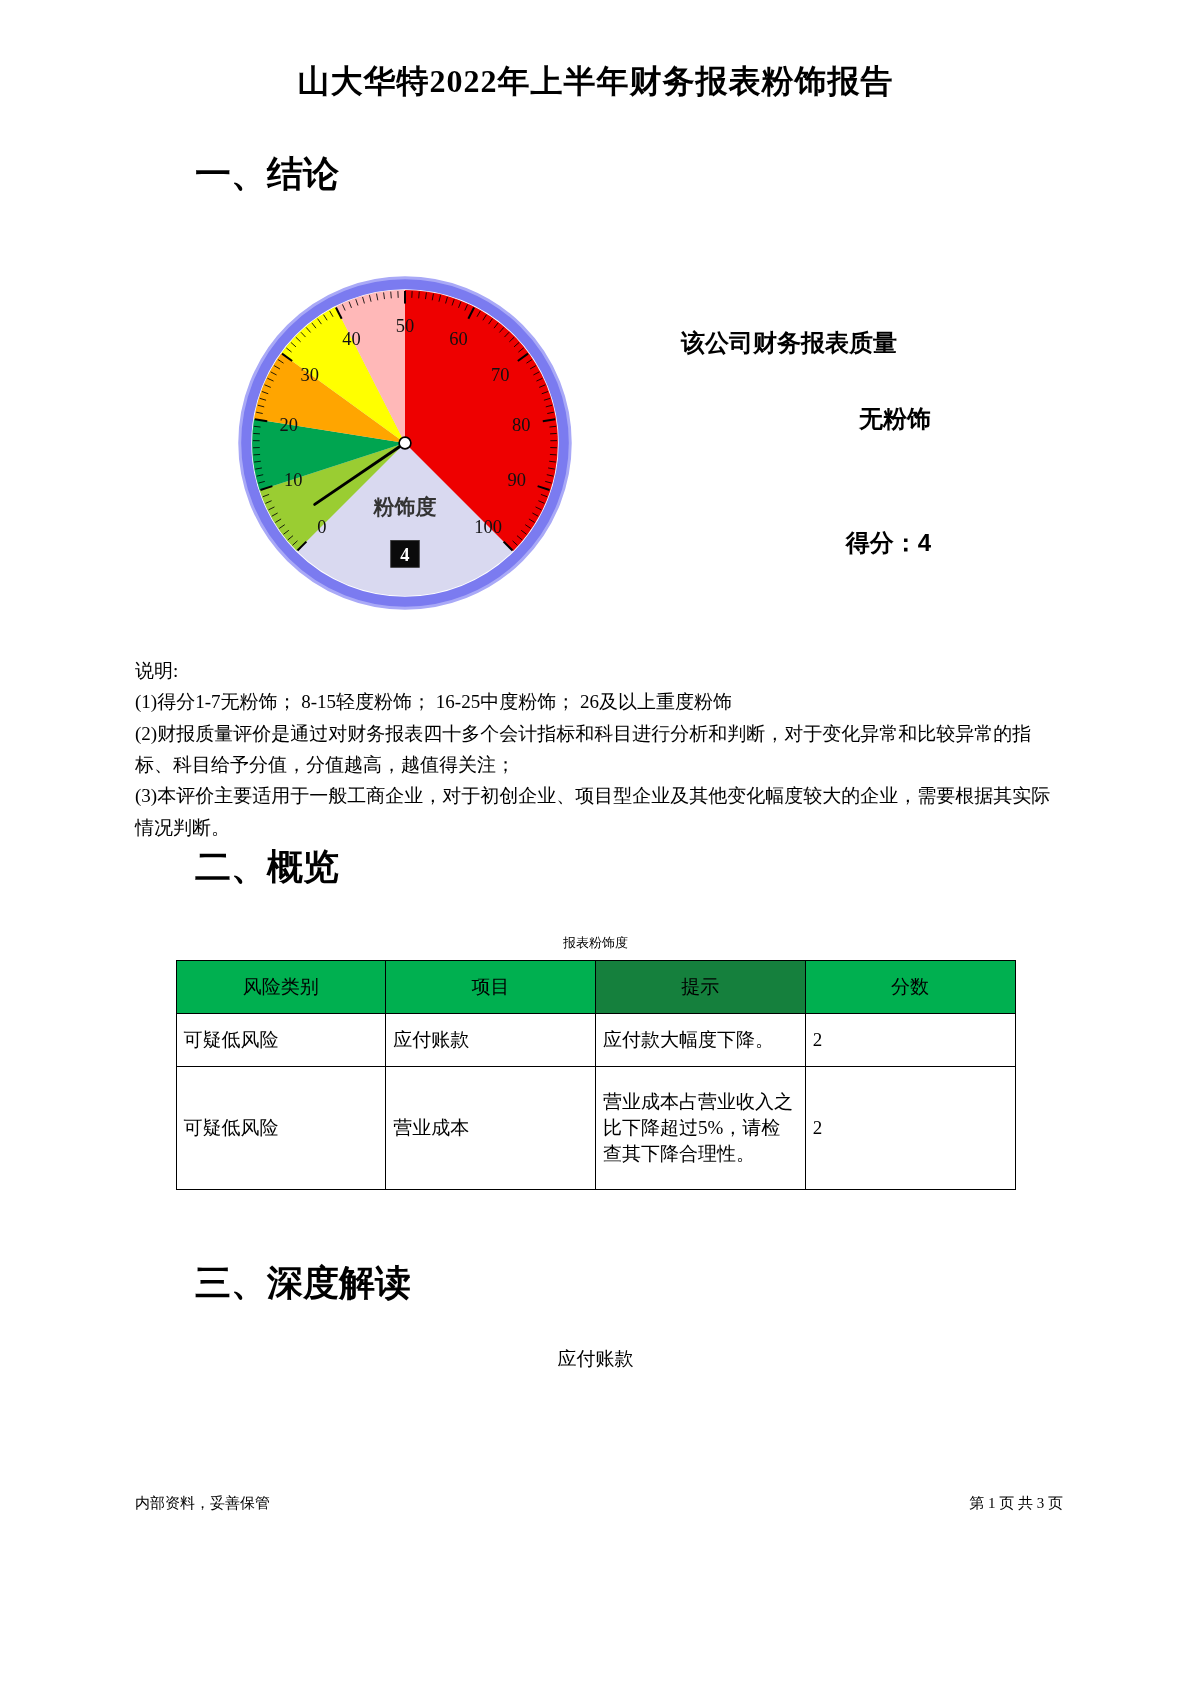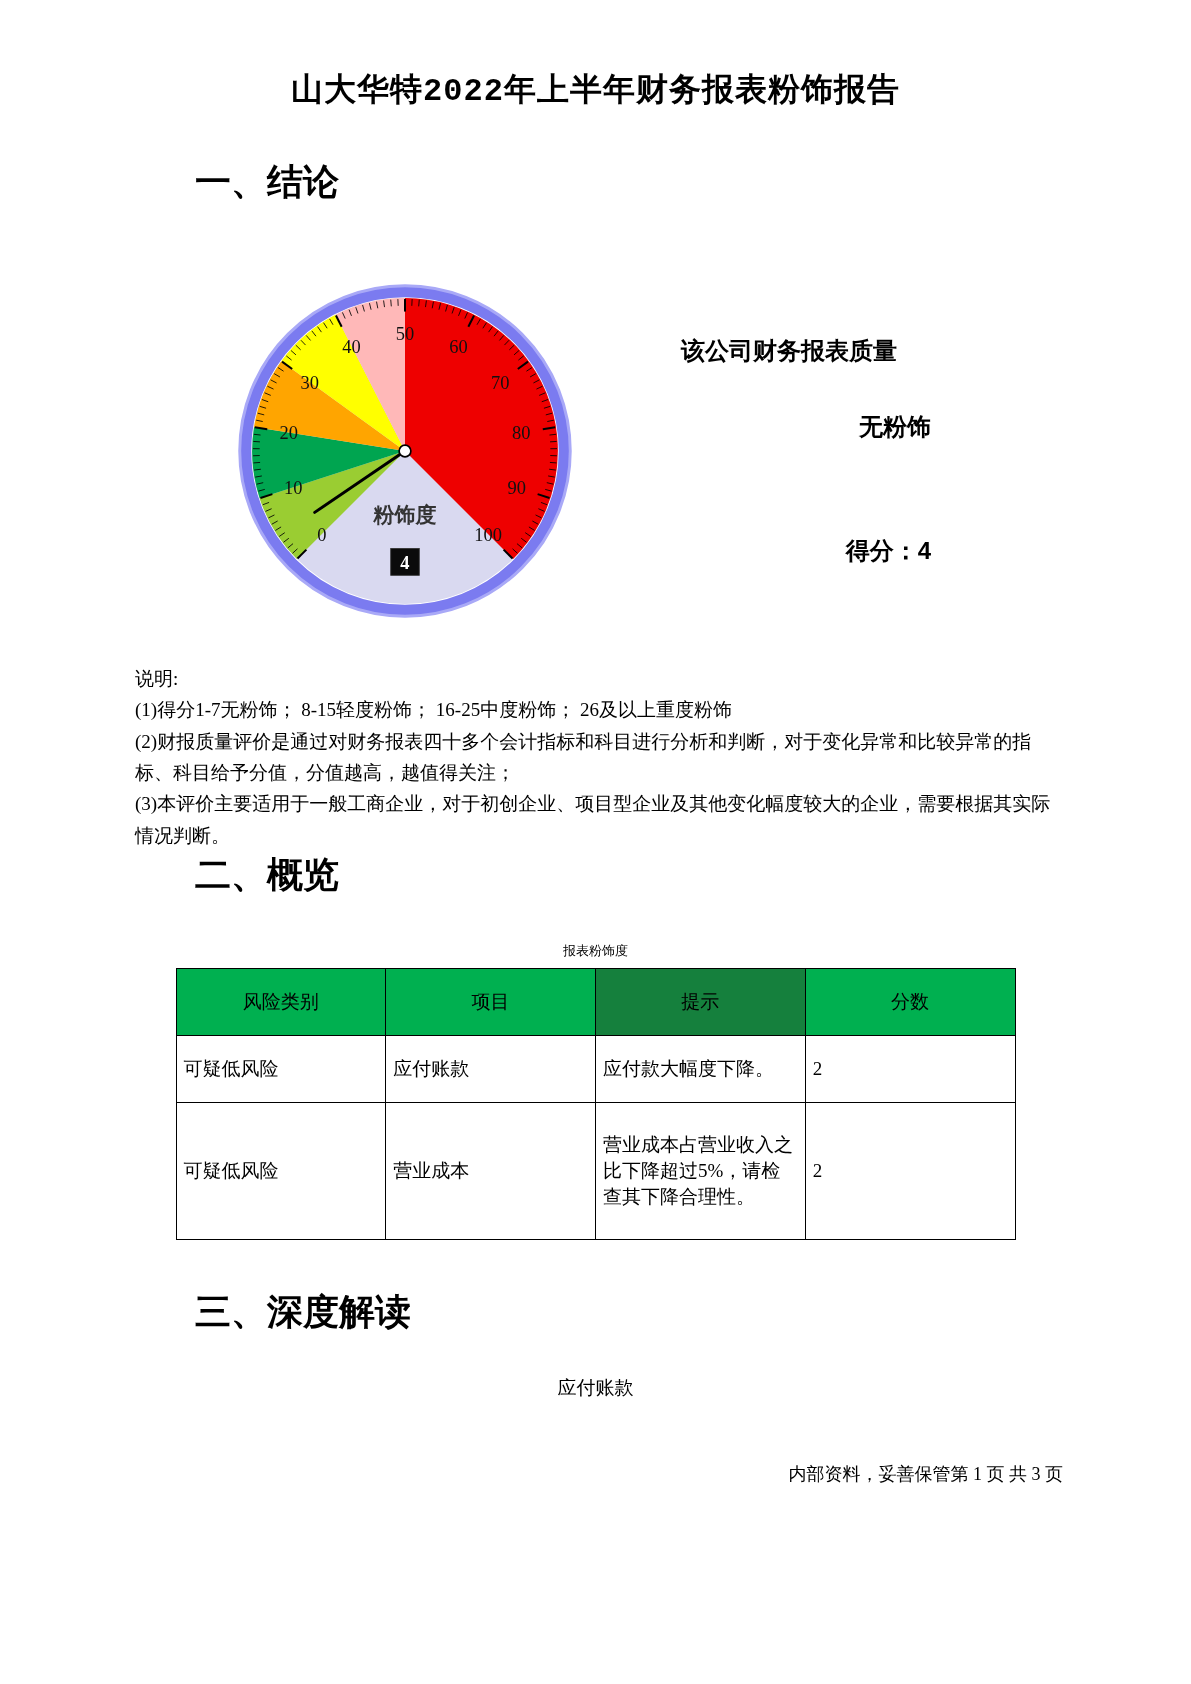--- a/index.html
+++ b/index.html
@@ -6,37 +6,37 @@
   .page {
     position: relative;
     width: 1191px;
     height: 1684px;
     background: #ffffff;
     font-family: "Liberation Serif", serif;
     color: #000;
     overflow: hidden;
   }
   .doc-title {
-    margin: 16px;
+    margin: 8px;
     padding-top: 52px;
     text-align: center;
-    font-family: Liberation Mono, monospace;
+    font-family: Liberation Serif, serif;
     font-weight: bold;
     font-size: 32px;
     letter-spacing: 1px;
   }
   .sec-heading {
     font-family: "Liberation Sans", sans-serif;
     font-weight: bold;
     font-size: 36px;
     margin-left: 195px;
   }
   .sec1 { margin-top: 46px; }
   .sec2 { }
-  .sec3 { margin-top: 48px; }
+  .sec3 { margin-top: 69px; }
   .gauge-row {
     display: flex;
     margin-top: 76px;
     margin-left: 237px;
   }
   .gauge-wrap { width: 336px; height: 336px; }
   .verdict-col {
     margin-left: 108px;
     width: 250px;
     padding-top: 52px;
@@ -58,21 +58,21 @@
     font-size: 13px;
   }
   table.overview {
     width: 840px;
     margin: 8px auto 0 auto;
     border-collapse: collapse;
     font-size: 19px;
   }
   table.overview th, table.overview td {
     border: 1px solid #000;
-    padding: 20px 7px;
+    padding: 13px 7px;
     font-weight: normal;
   }
   table.overview th {
     text-align: center;
     height: 26px;
   }
   table.overview td {
     text-align: left;
     vertical-align: middle;
   }
@@ -88,24 +88,24 @@
   }
   .chart-caption {
     margin-top: 38px;
     text-align: center;
     font-size: 19px;
   }
   .footer {
     position: absolute;
     left: 135px;
     right: 128px;
-    top: 1462px;
+    top: 1494px;
     display: flex;
-    justify-content: flex-end;
-    font-size: 18px;
+    justify-content: space-between;
+    font-size: 15px;
   }
 </style>
 </head>
 <body>
 
 <div class="page">
 
   <h1 class="doc-title">山大华特2022年上半年财务报表粉饰报告</h1>
 
   <div class="sec-heading sec1">一、结论</div>

